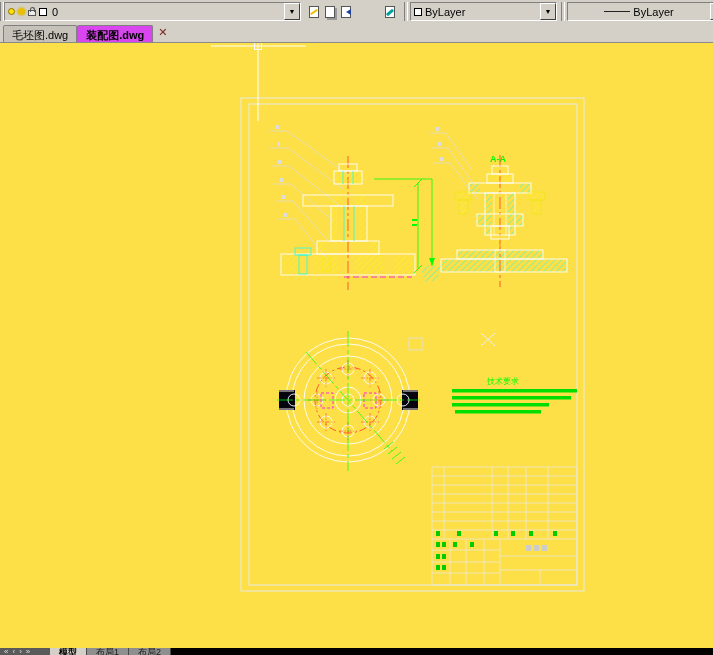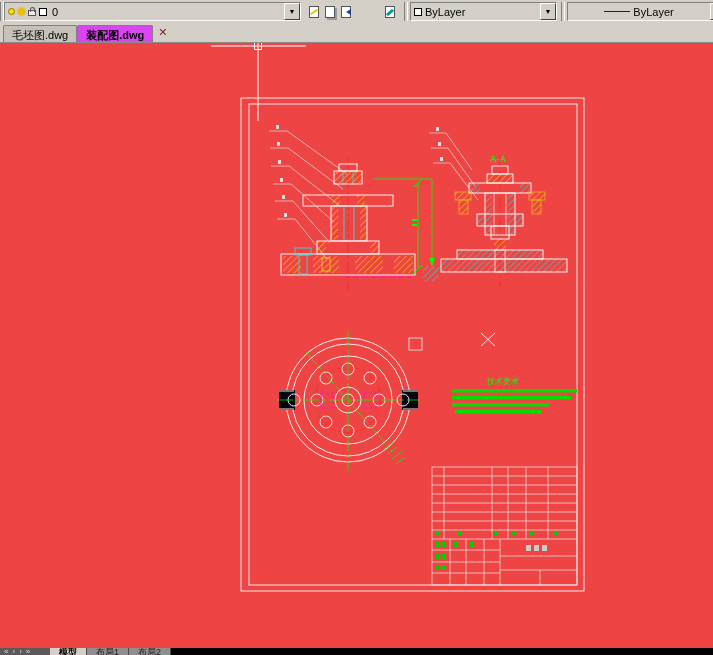--- a/index.html
+++ b/index.html
@@ -47,21 +47,21 @@
     display:flex;align-items:flex-end;padding-left:3px;
   }
   .dtab{
     height:17px;box-sizing:border-box;padding:2px 8px 0 8px;
     border:1px solid #808080;border-bottom:none;background:#c6c2ba;
     font-size:11px;white-space:nowrap;border-radius:2px 2px 0 0;
   }
   .dtab.active{background:#d946ef;font-weight:bold;}
   .tclose{font-size:11px;font-weight:bold;color:#7a1f1f;margin:0 0 3px 5px;}
   
-  .canvas{position:relative;width:713px;height:605px;background:#ef4444;}
+  .canvas{position:relative;width:713px;height:605px;background:#fde047;}
   .canvas svg{position:absolute;left:0;top:0;}
   
   .bottombar{height:7px;background:#000;display:flex;align-items:flex-start;overflow:hidden;}
   .tabnav{width:50px;height:14px;background:#5a5a5a;display:flex;align-items:flex-start;gap:4px;padding:0 4px;box-sizing:border-box;}
   .tabnav span{font-size:8px;line-height:8px;color:#ddd;}
   .mtab{
     height:14px;padding:0 9px;font-size:9px;line-height:9px;
     background:#8f8f8f;color:#1a1a1a;border-right:1px solid #4a4a4a;white-space:nowrap;
   }
   .mtab.active{background:#d4d0c8;color:#000;font-weight:bold;}

